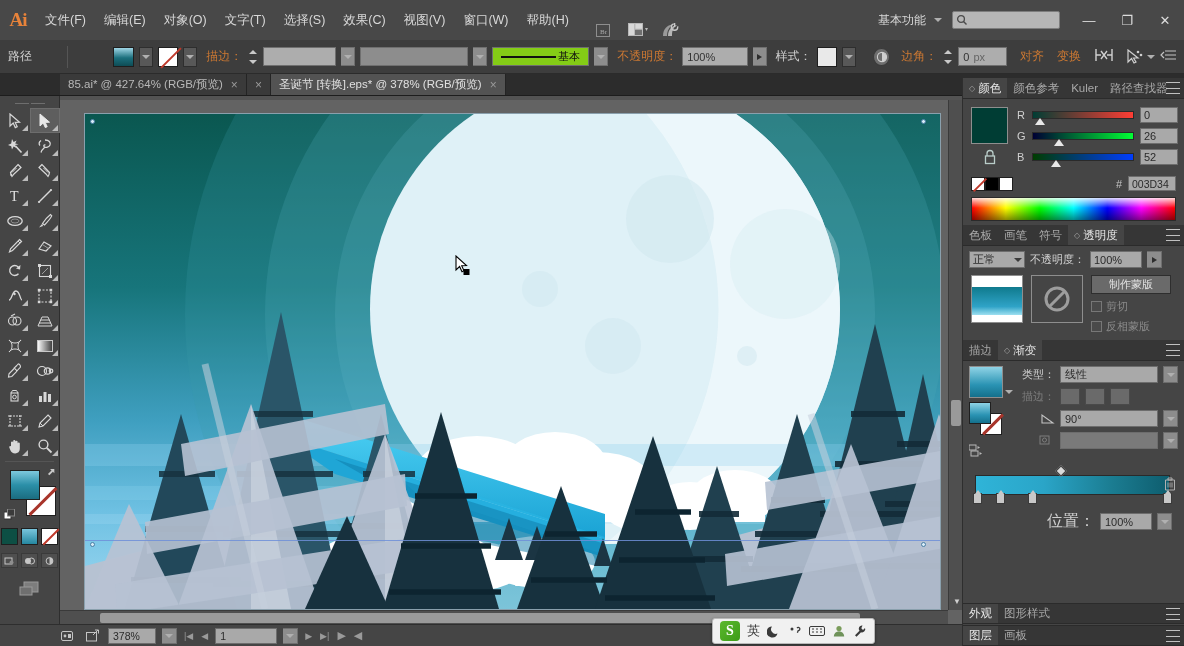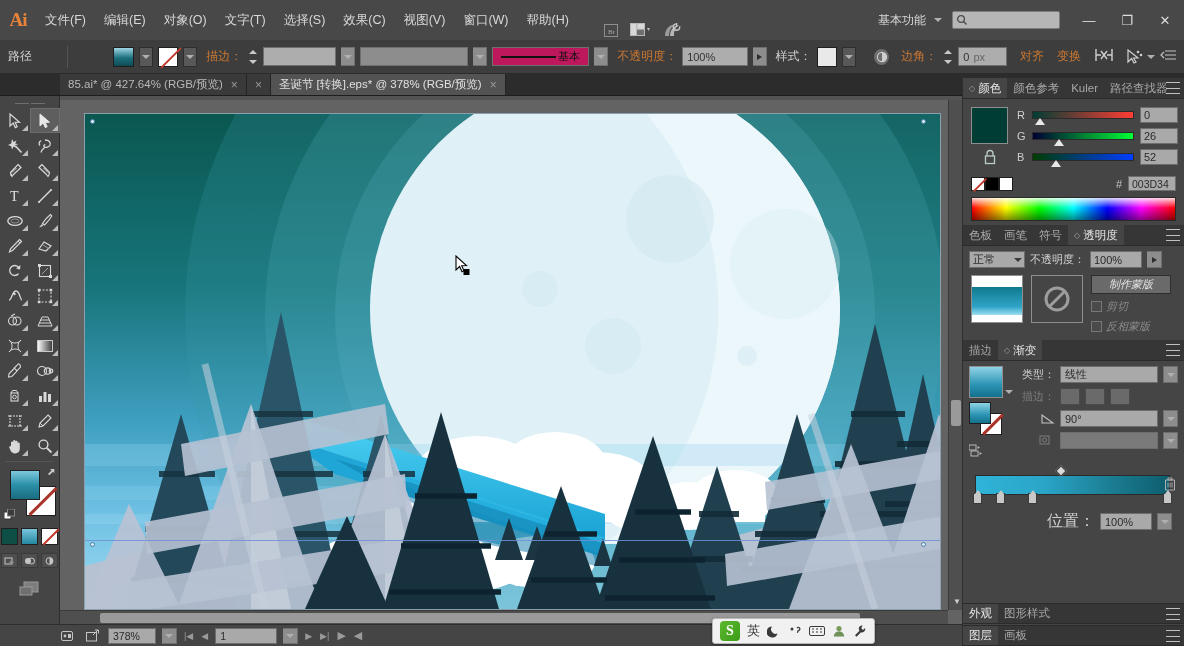--- a/index.html
+++ b/index.html
@@ -30,21 +30,21 @@
   .menu-item {
     padding: 0 9px; height: 40px; line-height: 40px;
     font-size: 12.5px; color: #d8d8d8; cursor: default; white-space: nowrap;
   }
   #menubar-tools {
     display: flex; align-items: center; gap: 10px;
     margin-left: 18px;
   }
   .mb-icon {
     width: 22px; height: 20px;
-    display: flex; align-items: center; justify-content: flex-end;
+    display: flex; align-items: center; justify-content: flex-start;
     color: #b9b9b9;
     margin-top: 20px;
   }
   #menubar-right {
     position: absolute; right: 0; top: 0; height: 40px;
     display: flex; align-items: center;
   }
   #workspace-label {
     font-size: 12px; color: #d8d8d8; padding: 0 4px;
   }
@@ -109,21 +109,21 @@
     padding: 0 4px; position: relative;
   }
   .cb-field-dark {
     height: 19px; background: #8d8d8d; border: 1px solid #6f6f6f;
   }
   .drop-arrow {
     width: 15px; height: 19px; background: #8d8d8d; border: 1px solid #6f6f6f;
     border-left: none; display: flex; align-items: center; justify-content: center;
   }
   .stroke-preview {
-    width: 105px; height: 19px; background: #be185d; border: 1px solid #6f6f6f;
+    width: 105px; height: 19px; background: #84cc16; border: 1px solid #6f6f6f;
     display: flex; align-items: center; justify-content: center;
     color: #111; font-size: 11px; gap: 2px;
   }
   .stroke-line { width: 55px; height: 2px; background: #111; }
   .round-icon {
     width: 18px; height: 18px; border-radius: 50%;
     background: #6e6e6e; border: 1px solid #3a3a3a;
     display:flex; align-items:center; justify-content:center;
   }
   #cb-right { margin-left: auto; margin-right: 6px; display:flex; align-items:center; gap:8px;}
@@ -324,21 +324,21 @@
     position:relative;
   }
   #trans-thumb-inner {
     position:absolute; left:0; right:0; top:11px; height:28px;
     background: linear-gradient(to bottom, #0f7a8d, #2fa3c7 70%, #9ddff0);
   }
   #trans-mask {
     width: 52px; height: 48px; background:#454545; border:1px solid #8e8e8e;
     display:flex;align-items:center;justify-content:center;
   }
-  #trans-right { flex:1;font-style:italic; }
+  #trans-right { flex:1; }
   .mk-btn {
     width: 80px; height: 19px; background:#6a6a6a; border:1px solid #2e2e2e;
     color:#e2e2e2; font-size:11px; display:flex;align-items:center;justify-content:center;
   }
   .chk-row { display:flex; align-items:center; gap:4px; margin-top:5px; font-size:11px; color:#8a8a8a; }
   .chk { width:11px; height:11px; border:1px solid #777; background:#4a4a4a; }
 
   
   #grad-body { padding: 5px 6px; }
   #grad-top { display:flex; gap: 6px; }

